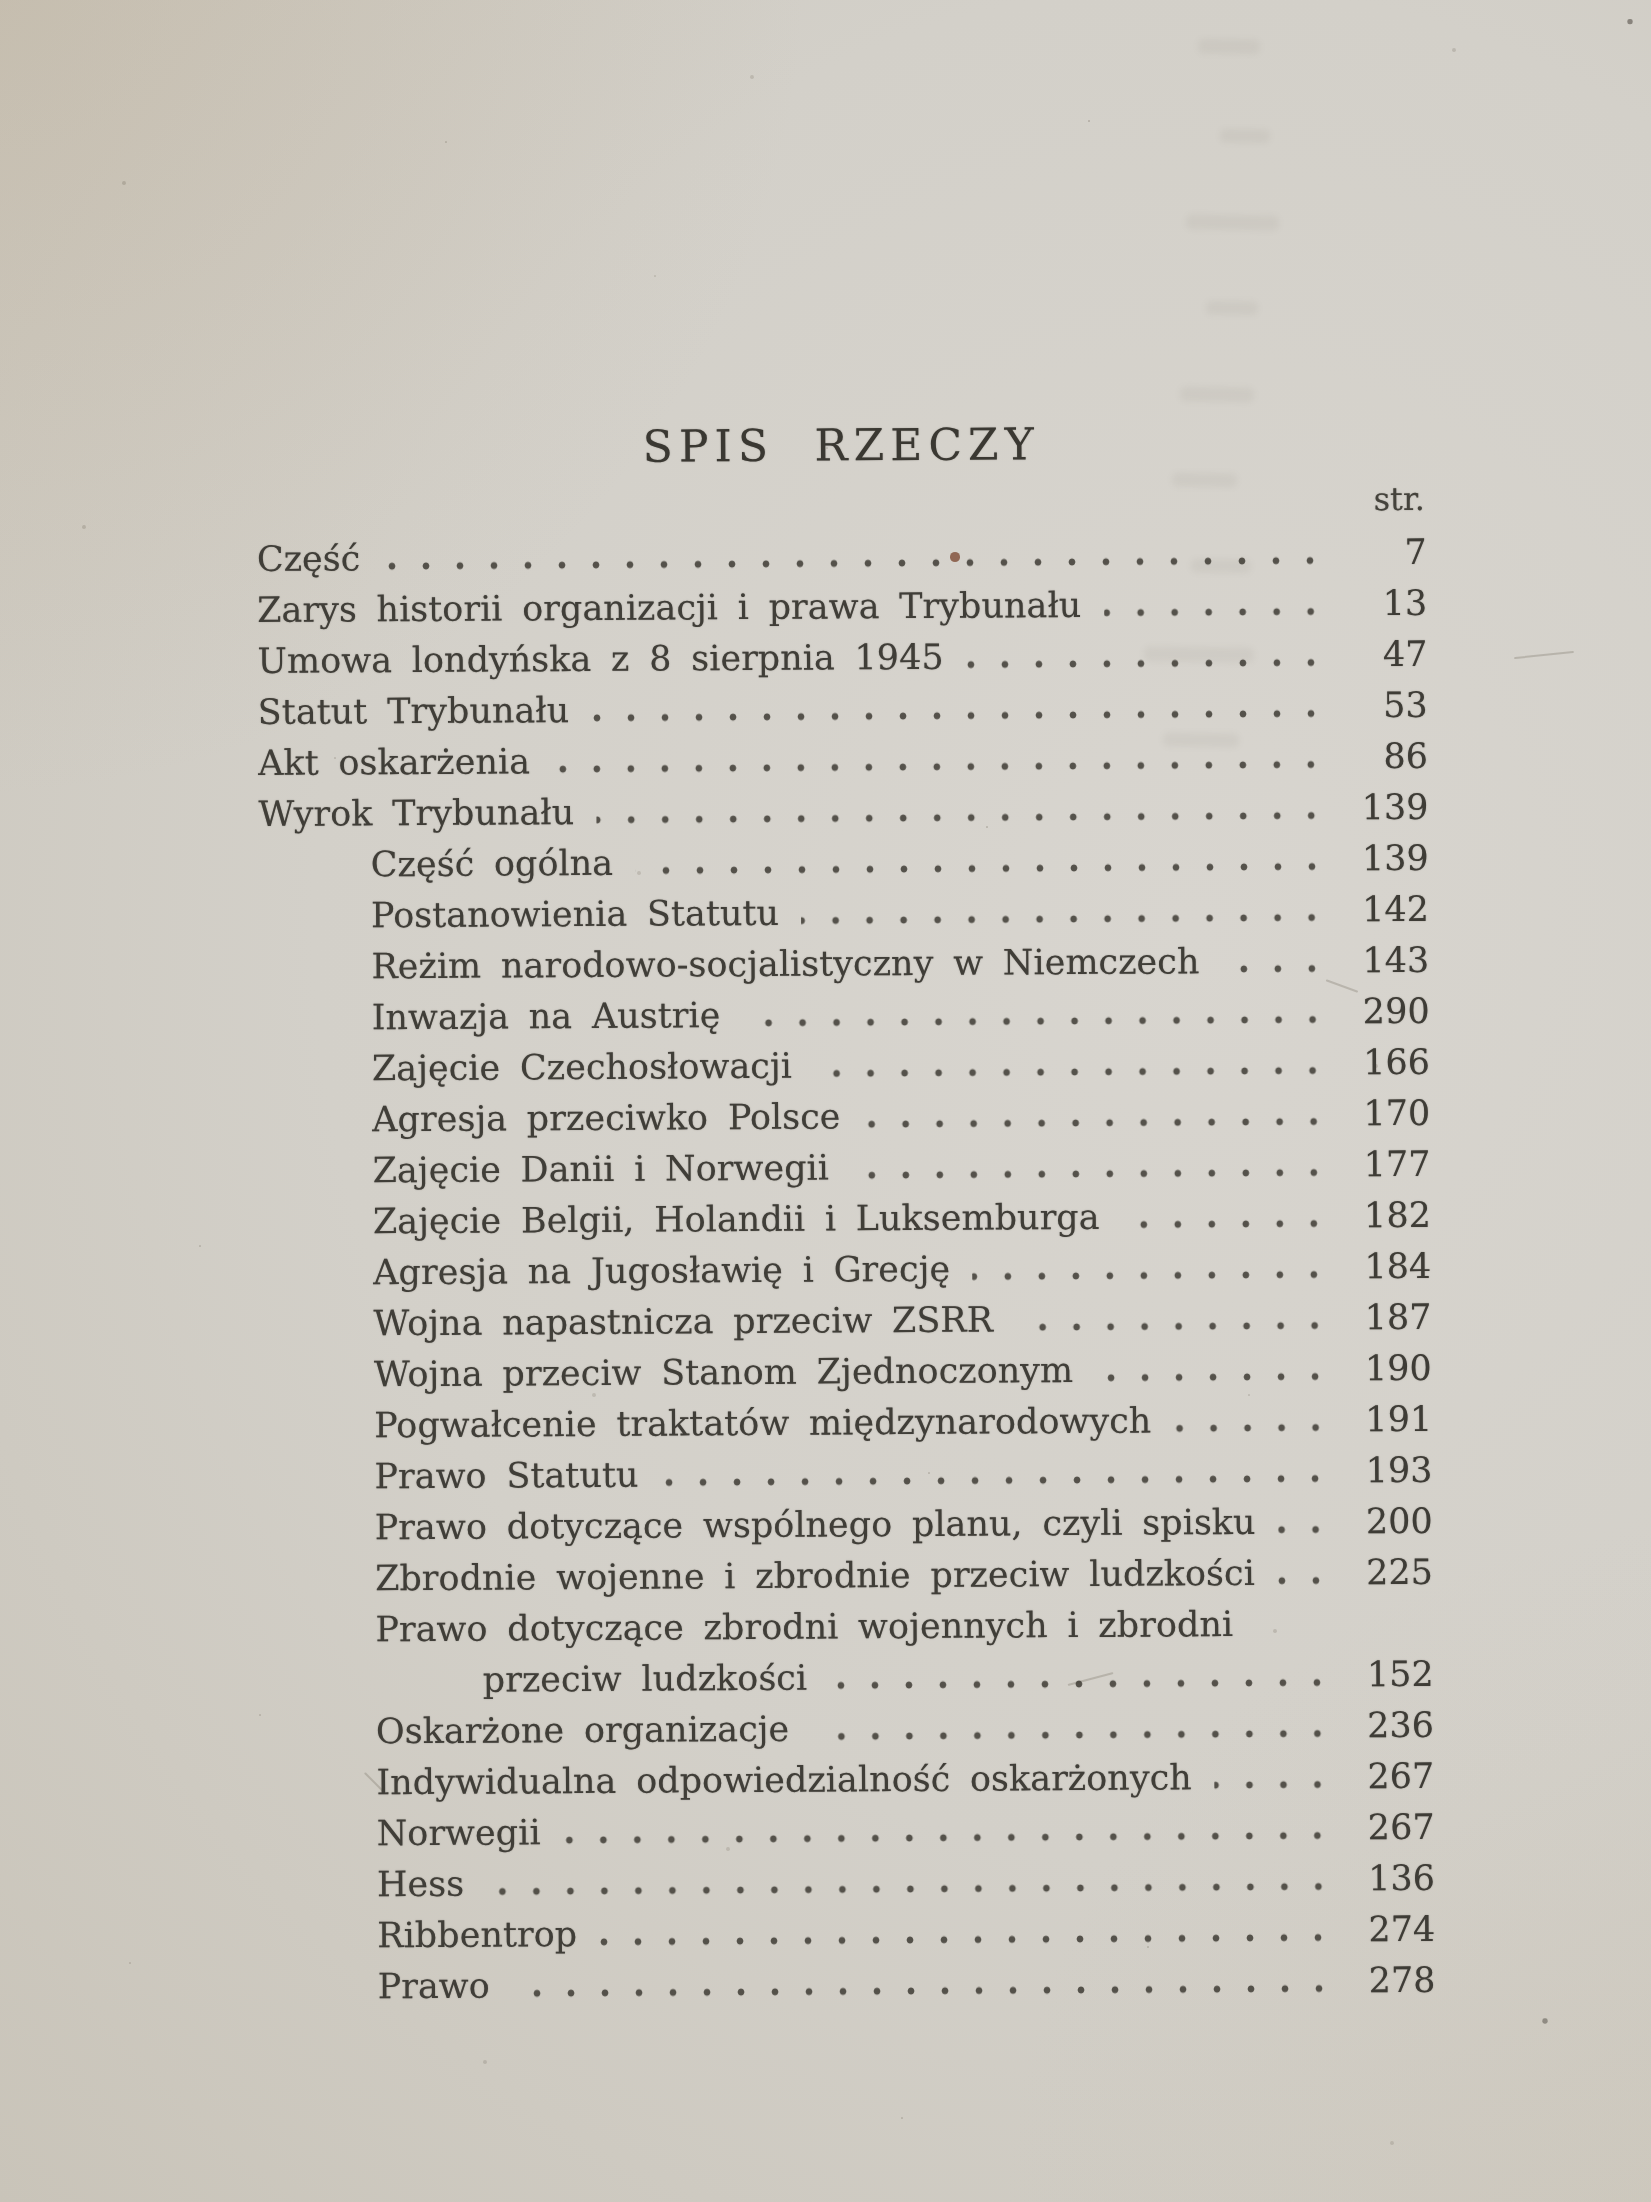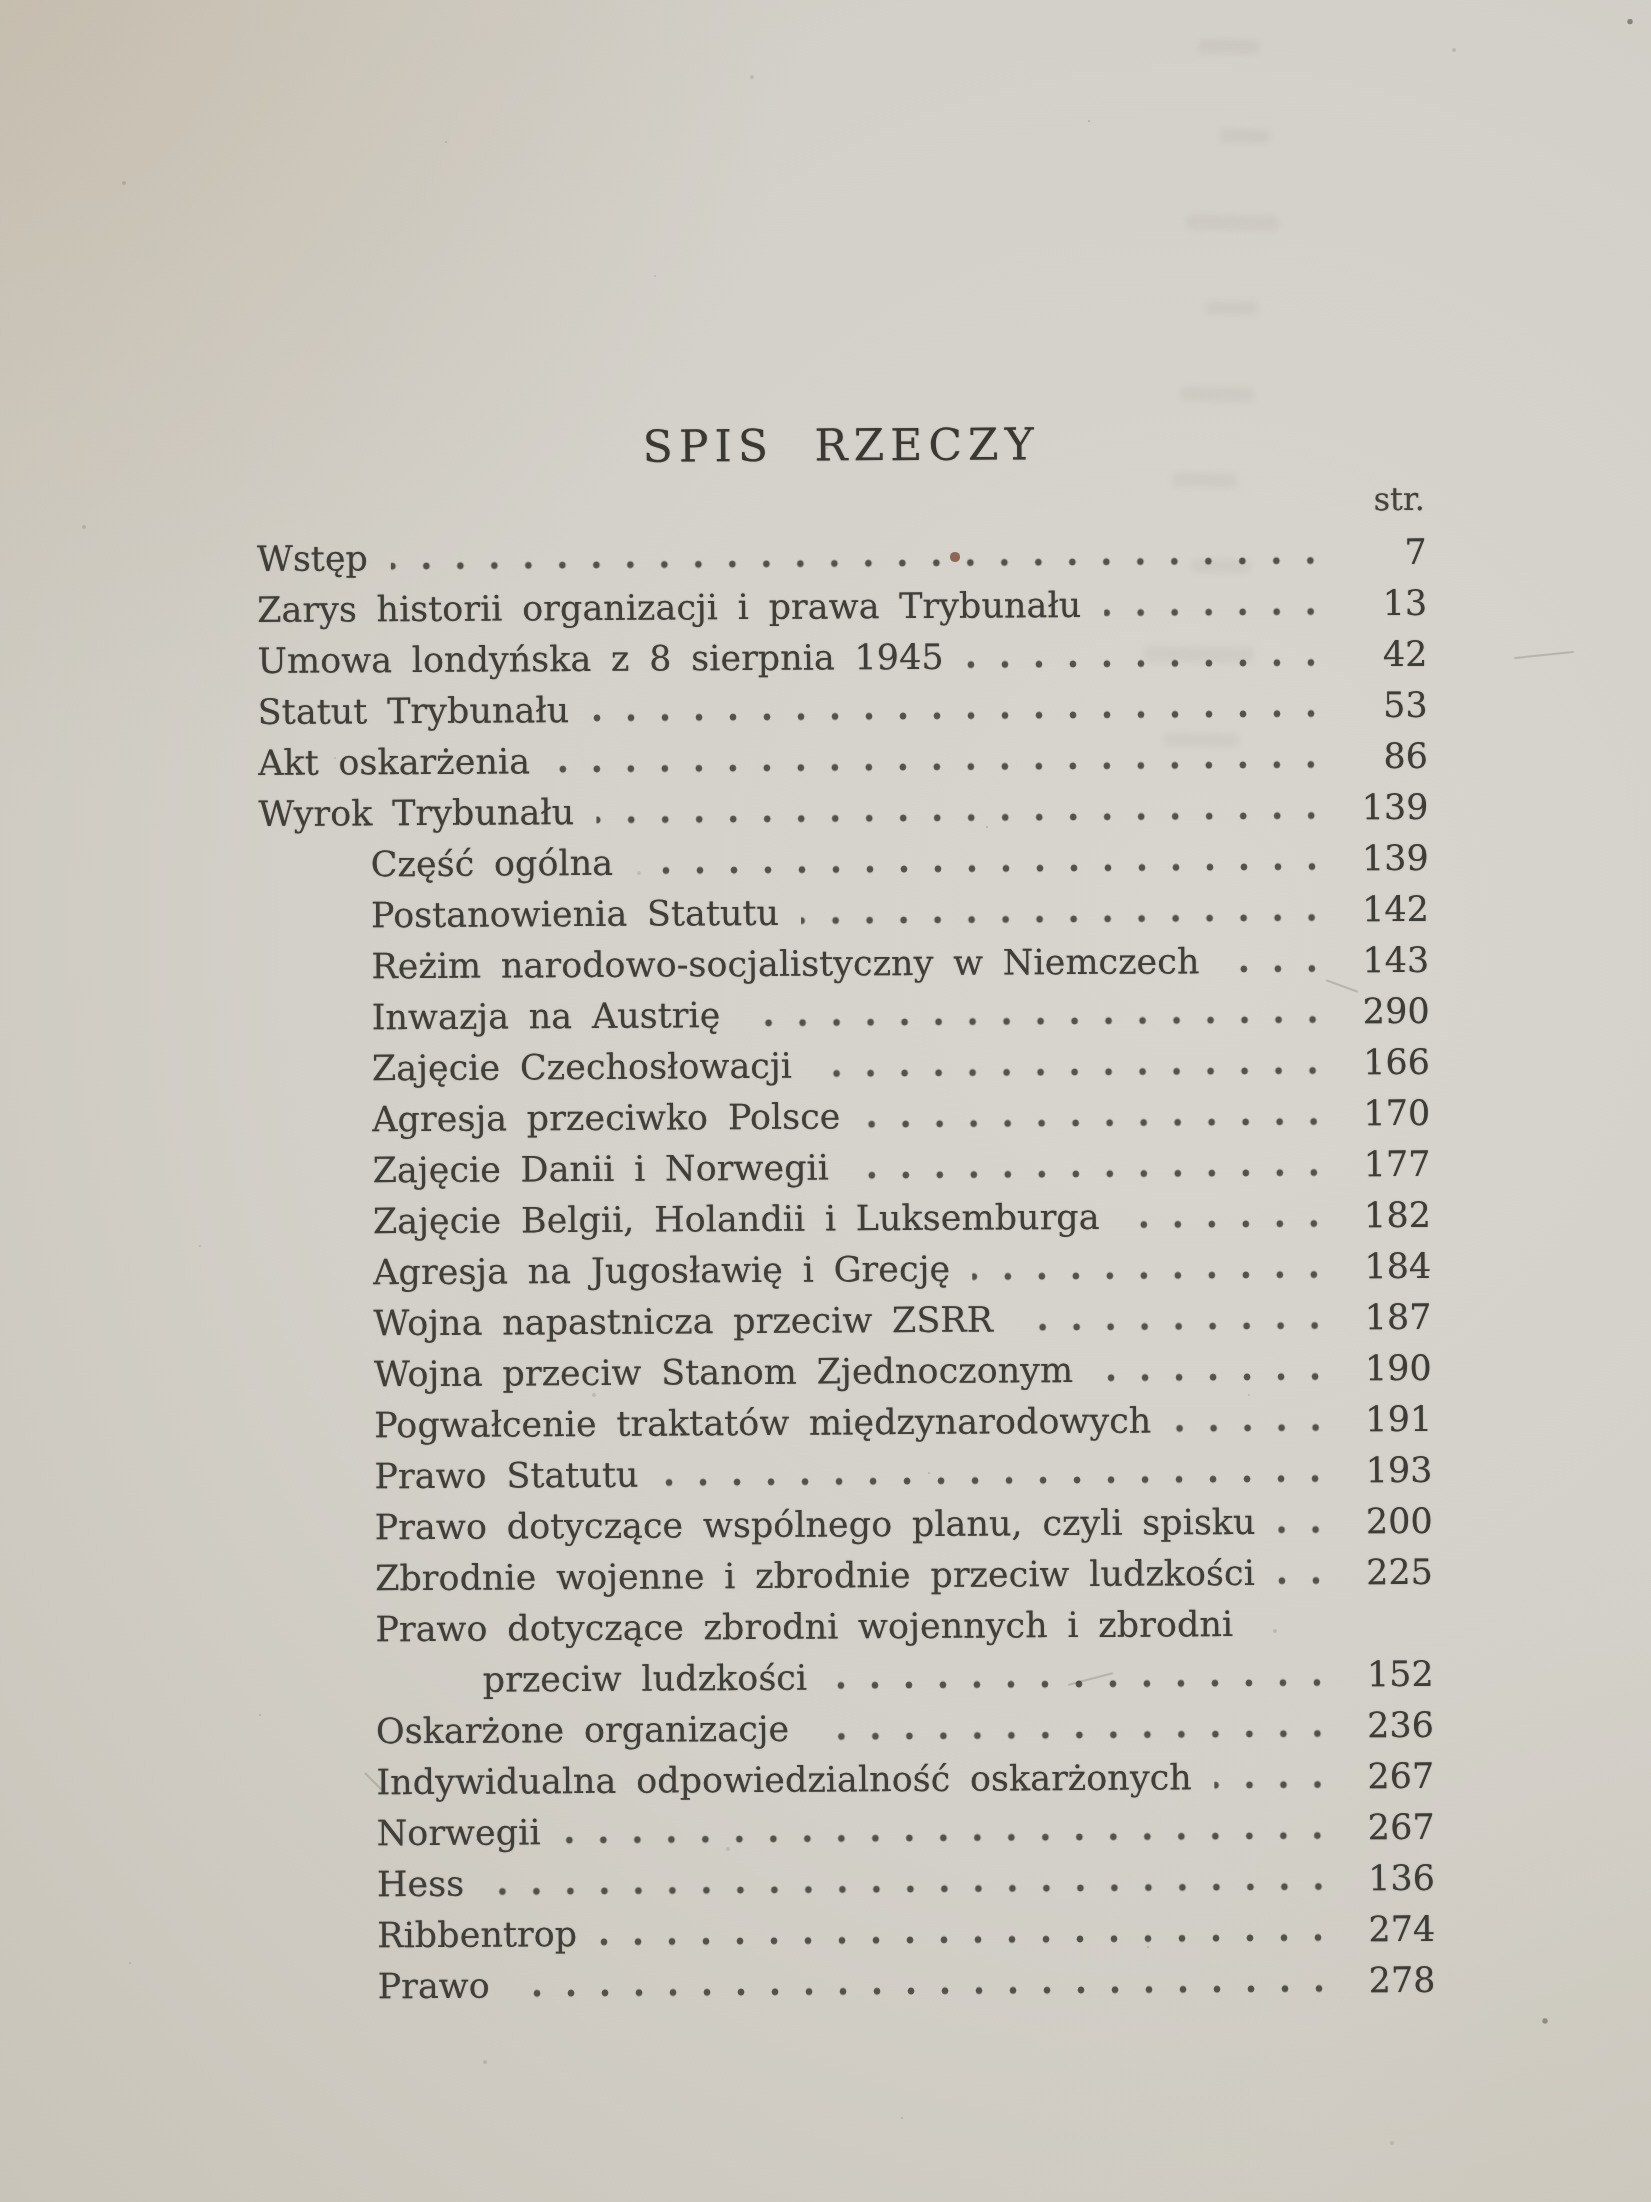--- a/index.html
+++ b/index.html
@@ -150,33 +150,33 @@
 <div class="ghost" style="left:1191px; top:559px; width:60px;  height:13.8px;"></div>
 <div class="ghost" style="left:1144px; top:647px; width:110px; height:14.6px;"></div>
 <div class="ghost" style="left:1163px; top:733px; width:76px;  height:13.8px;"></div>
 <div class="ink-blot"></div>
 
 <div class="page-inner">
   <div class="toc-title">SPIS RZECZY</div>
   <div class="col-header">str.</div>
   <div class="toc-list" id="toc-list">
       <div class="toc-row">
-    <span class="toc-label">Wstęp</span>
+    <span class="toc-label">Część</span>
     <span class="leader"></span>
     <span class="toc-num">7</span>
   </div>
       <div class="toc-row">
     <span class="toc-label">Zarys historii organizacji i prawa Trybunału</span>
     <span class="leader"></span>
     <span class="toc-num">13</span>
   </div>
       <div class="toc-row">
     <span class="toc-label">Umowa londyńska z 8 sierpnia 1945</span>
     <span class="leader"></span>
-    <span class="toc-num">42</span>
+    <span class="toc-num">47</span>
   </div>
       <div class="toc-row">
     <span class="toc-label">Statut Trybunału</span>
     <span class="leader"></span>
     <span class="toc-num">53</span>
   </div>
       <div class="toc-row">
     <span class="toc-label">Akt oskarżenia</span>
     <span class="leader"></span>
     <span class="toc-num">86</span>

